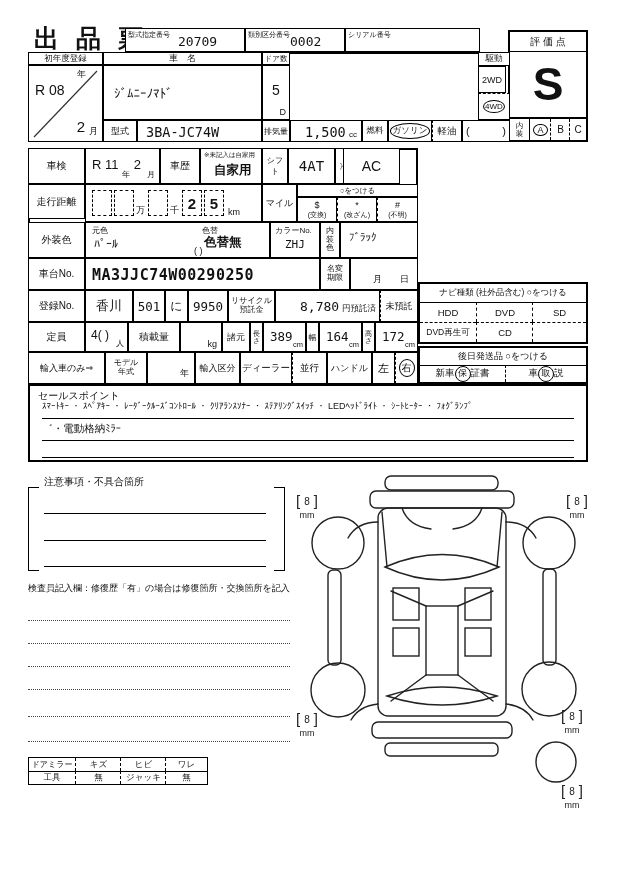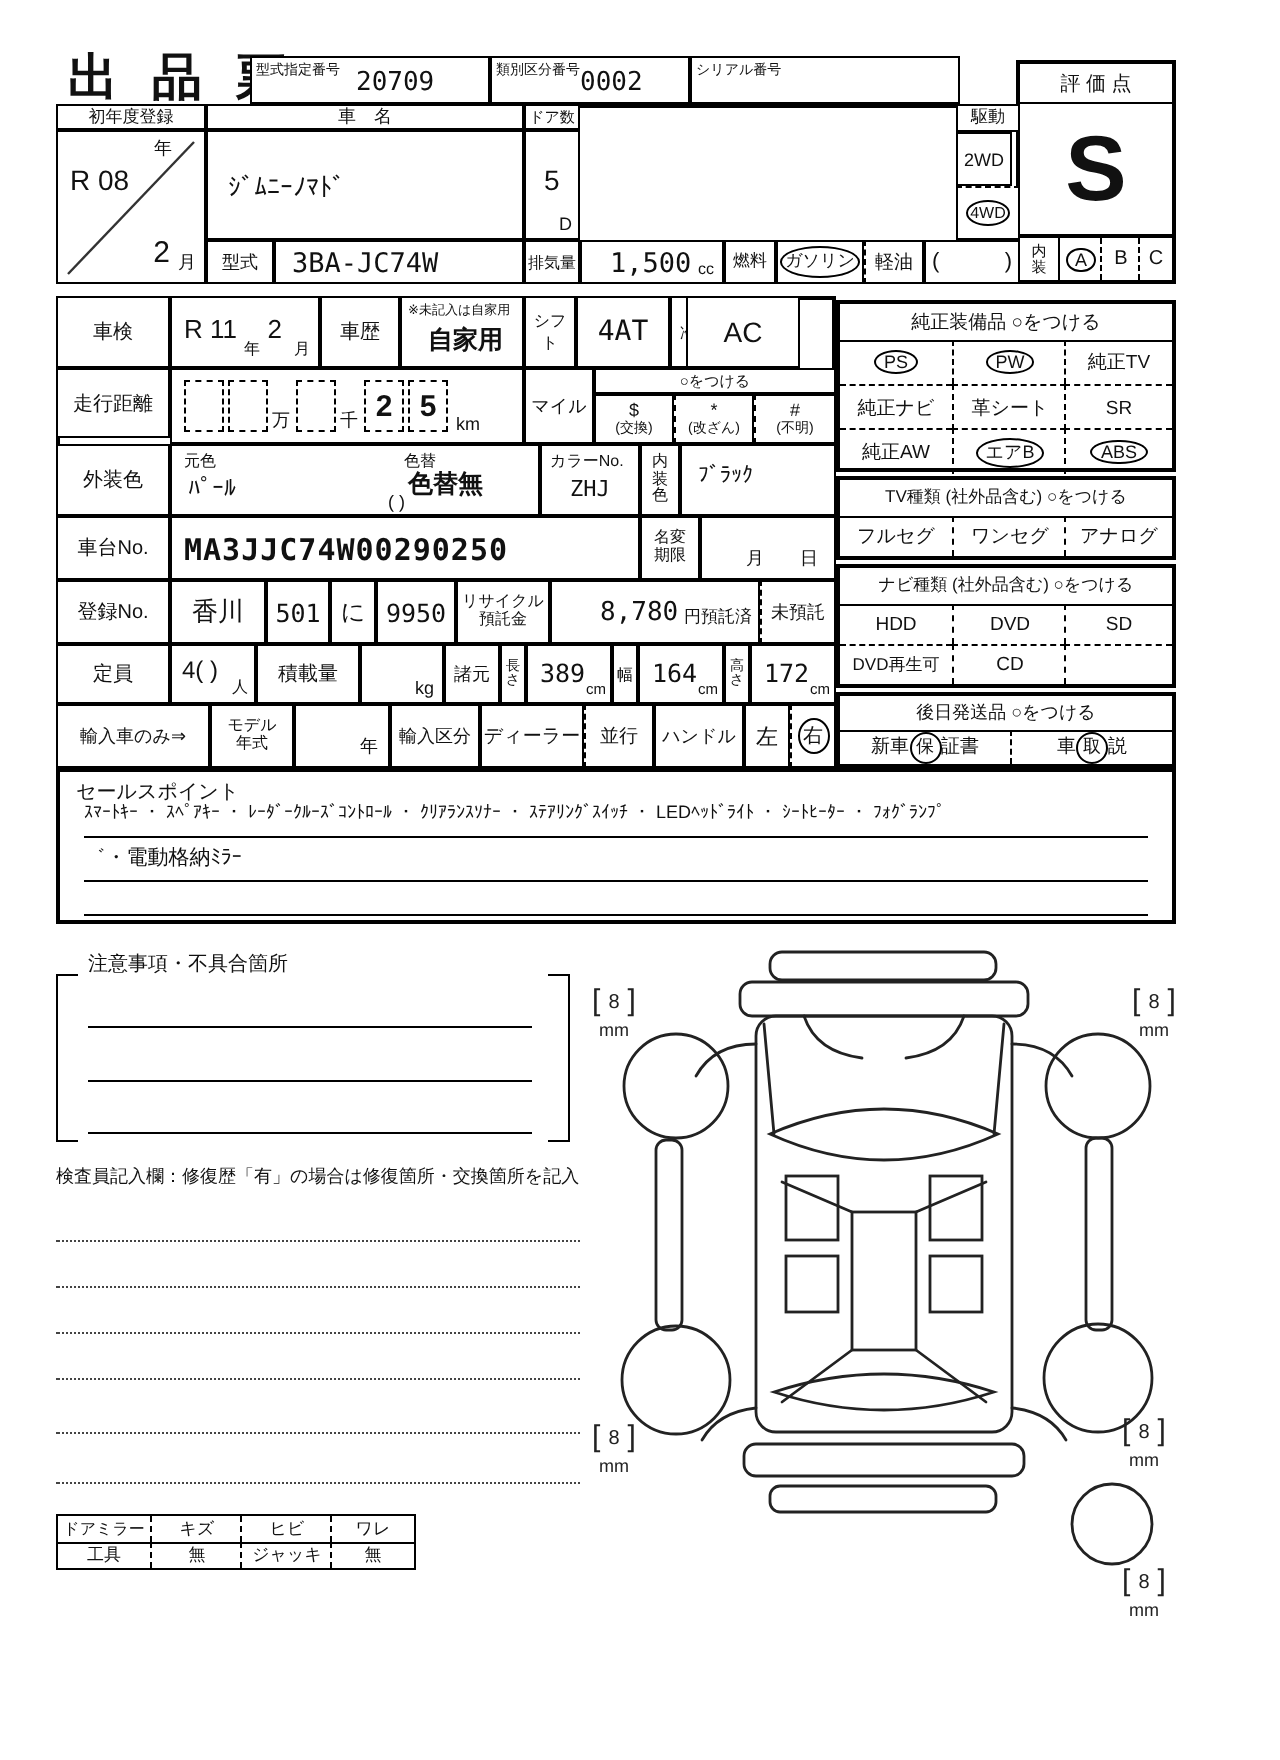--- a/index.html
+++ b/index.html
@@ -311,47 +311,21 @@
   <div class="cell ctr" style="left:327px;top:352px;width:45px;height:32px;font-size:9px">
       <span>ハンドル</span>
     </div>
   <div class="cell ctr" style="left:372px;top:352px;width:23px;height:32px;font-size:11px">
       <span>左</span>
     </div>
   <div class="cell ctr dl" style="left:395px;top:352px;width:23px;height:32px;font-size:10px">
     <span class="ell" style="padding:1px 2px">右</span>
   </div>
 
-  <div class="cell b2" style="left:418px;top:150px;width:170px;height:86px">
-    <div class="ctr" style="position:absolute;left:0;right:0;top:0;height:18px;border-bottom:1px solid #000;font-size:9.5px">純正装備品 ○をつける</div>
-    <div class="ctr" style="position:absolute;left:0;top:18px;width:56px;height:22px">
-        <span class="ell" style="font-size:9px">PS</span>
-      </div>
-    <div class="ctr" style="position:absolute;left:56px;top:18px;width:56px;height:22px;border-left:1px dashed #000">
-        <span class="ell" style="font-size:9px">PW</span>
-      </div>
-    <div class="ctr" style="position:absolute;left:112px;top:18px;right:0;height:22px;border-left:1px dashed #000;font-size:9.5px">純正TV</div>
-    <div class="ctr" style="position:absolute;left:0;top:40px;width:56px;height:22px;border-top:1px dashed #000;font-size:9.5px">純正ナビ</div>
-    <div class="ctr" style="position:absolute;left:56px;top:40px;width:56px;height:22px;border-top:1px dashed #000;border-left:1px dashed #000;font-size:9.5px">革シート</div>
-    <div class="ctr" style="position:absolute;left:112px;top:40px;right:0;height:22px;border-top:1px dashed #000;border-left:1px dashed #000;font-size:9.5px">SR</div>
-    <div class="ctr" style="position:absolute;left:0;top:62px;width:56px;height:22px;border-top:1px dashed #000;font-size:9.5px">純正AW</div>
-    <div class="ctr" style="position:absolute;left:56px;top:62px;width:56px;height:22px;border-top:1px dashed #000;border-left:1px dashed #000">
-        <span class="ell" style="font-size:9px">エアB</span>
-      </div>
-    <div class="ctr" style="position:absolute;left:112px;top:62px;right:0;height:22px;border-top:1px dashed #000;border-left:1px dashed #000">
-        <span class="ell" style="font-size:9px">ABS</span>
-      </div>
-  </div>
-
-  <div class="cell b2" style="left:418px;top:238px;width:170px;height:42px">
-    <div class="ctr" style="position:absolute;left:0;right:0;top:0;height:18px;border-bottom:1px solid #000;font-size:8.5px">TV種類 (社外品含む) ○をつける</div>
-    <div class="ctr" style="position:absolute;left:0;top:18px;width:56px;bottom:0;font-size:9.5px">フルセグ</div>
-    <div class="ctr" style="position:absolute;left:56px;top:18px;width:56px;bottom:0;border-left:1px dashed #000;font-size:9.5px">ワンセグ</div>
-    <div class="ctr" style="position:absolute;left:112px;top:18px;right:0;bottom:0;border-left:1px dashed #000;font-size:9.5px">アナログ</div>
-  </div>
+
 
   <div class="cell b2" style="left:418px;top:282px;width:170px;height:62px">
     <div class="ctr" style="position:absolute;left:0;right:0;top:0;height:18px;border-bottom:1px solid #000;font-size:8.5px">ナビ種類 (社外品含む) ○をつける</div>
     <div class="ctr" style="position:absolute;left:0;top:18px;width:56px;height:20px;font-size:9.5px">HDD</div>
     <div class="ctr" style="position:absolute;left:56px;top:18px;width:56px;height:20px;border-left:1px dashed #000;font-size:9.5px">DVD</div>
     <div class="ctr" style="position:absolute;left:112px;top:18px;right:0;height:20px;border-left:1px dashed #000;font-size:9.5px">SD</div>
     <div class="ctr" style="position:absolute;left:0;top:38px;width:56px;bottom:0;border-top:1px dashed #000;font-size:8.5px">DVD再生可</div>
     <div class="ctr" style="position:absolute;left:56px;top:38px;width:56px;bottom:0;border-top:1px dashed #000;border-left:1px dashed #000;font-size:9.5px">CD</div>
     <div class="ctr" style="position:absolute;left:112px;top:38px;right:0;bottom:0;border-top:1px dashed #000;border-left:1px dashed #000"></div>
   </div>

